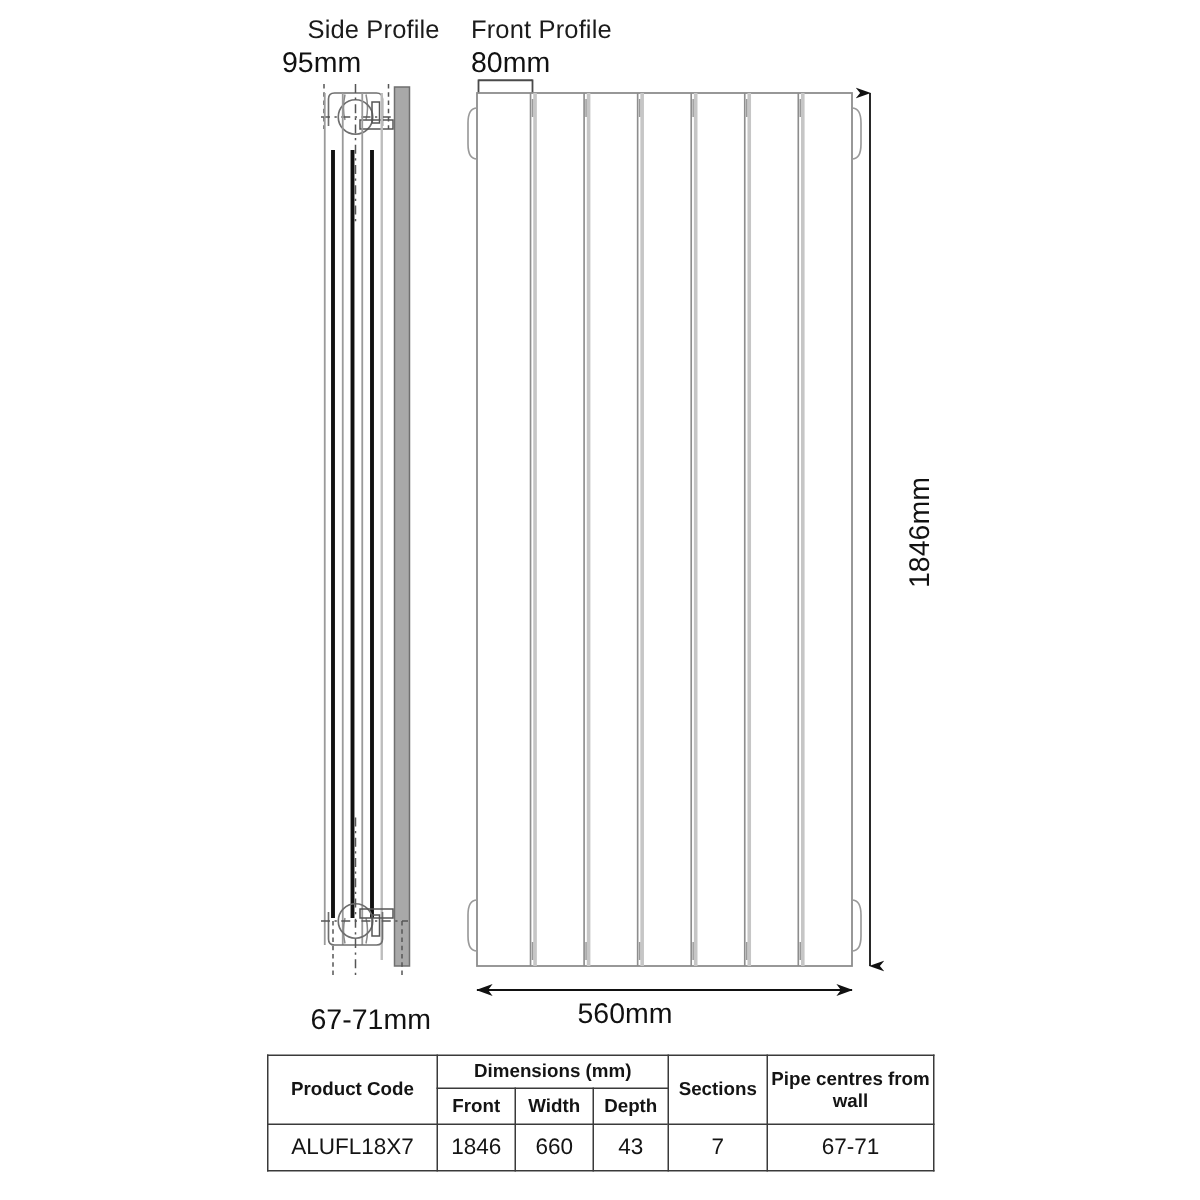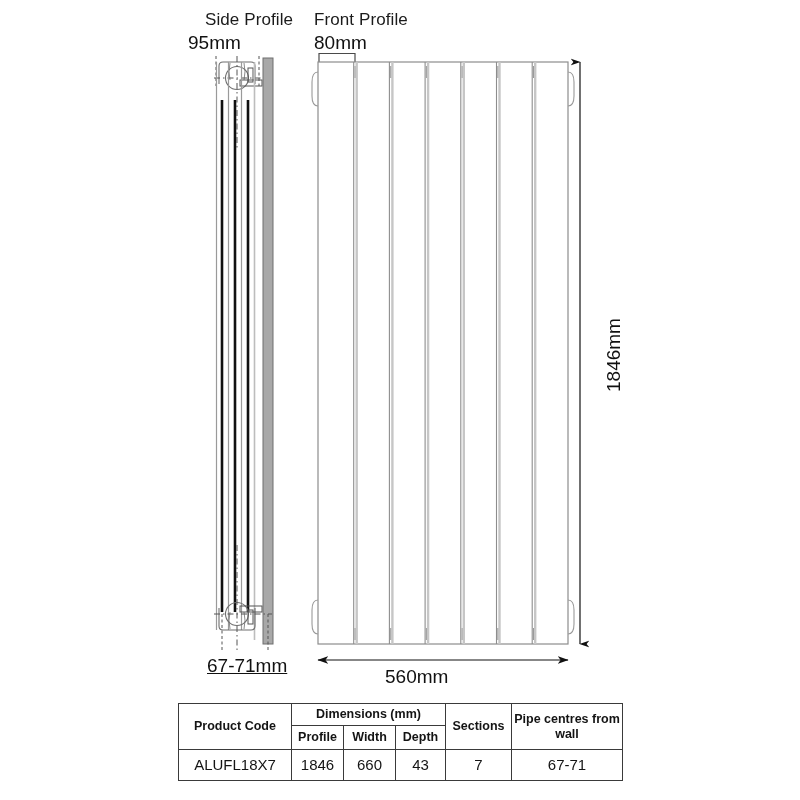--- a/index.html
+++ b/index.html
@@ -68,21 +68,21 @@
   <div class="hdr-title" style="left:314px;top:10px;">Front Profile</div>
 
   <div class="dim-txt" style="left:188px;top:32px;">95mm</div>
 
   <div class="dim-txt" style="left:314px;top:32px;text-align:center;">80mm</div>
 
   <div class="dim-txt vert" style="left:603px;top:392px;">1846mm</div>
 
   <div class="dim-txt" style="left:385px;top:666px;">560mm</div>
 
-  <div class="dim-txt" style="left:207px;top:655px;text-decoration:underline;">67-71mm</div>
+  <div class="dim-txt" style="left:207px;top:670px;">67-71mm</div>
 
   <svg id="drawing" viewBox="0 0 800 800">
     <defs>
       <marker id="arrUp" markerWidth="9" markerHeight="10" refX="4.5" refY="0.6" orient="auto" markerUnits="userSpaceOnUse">
         <path d="M4.5 0 L8 10 L4.5 7.2 L1 10 Z" fill="#111"></path>
       </marker>
       <marker id="arrDn" markerWidth="9" markerHeight="10" refX="4.5" refY="9.4" orient="auto" markerUnits="userSpaceOnUse">
         <path d="M4.5 10 L8 0 L4.5 2.8 L1 0 Z" fill="#111"></path>
       </marker>
       <marker id="arrL" markerWidth="11" markerHeight="9" refX="0.6" refY="4.5" orient="auto" markerUnits="userSpaceOnUse">
@@ -218,21 +218,21 @@
       <col style="width:111px">
     </colgroup>
     <thead>
       <tr>
         <th rowspan="2" class="th-pc">Product Code</th>
         <th colspan="3" class="th-dim">Dimensions (mm)</th>
         <th rowspan="2">Sections</th>
         <th rowspan="2">Pipe centres from wall</th>
       </tr>
       <tr>
-        <th class="th-sub">Profile</th>
+        <th class="th-sub">Front</th>
         <th class="th-sub">Width</th>
         <th class="th-sub">Depth</th>
       </tr>
     </thead>
     <tbody>
       <tr class="row-val">
         <td class="val">ALUFL18X7</td>
         <td class="val">1846</td>
         <td class="val">660</td>
         <td class="val">43</td>

